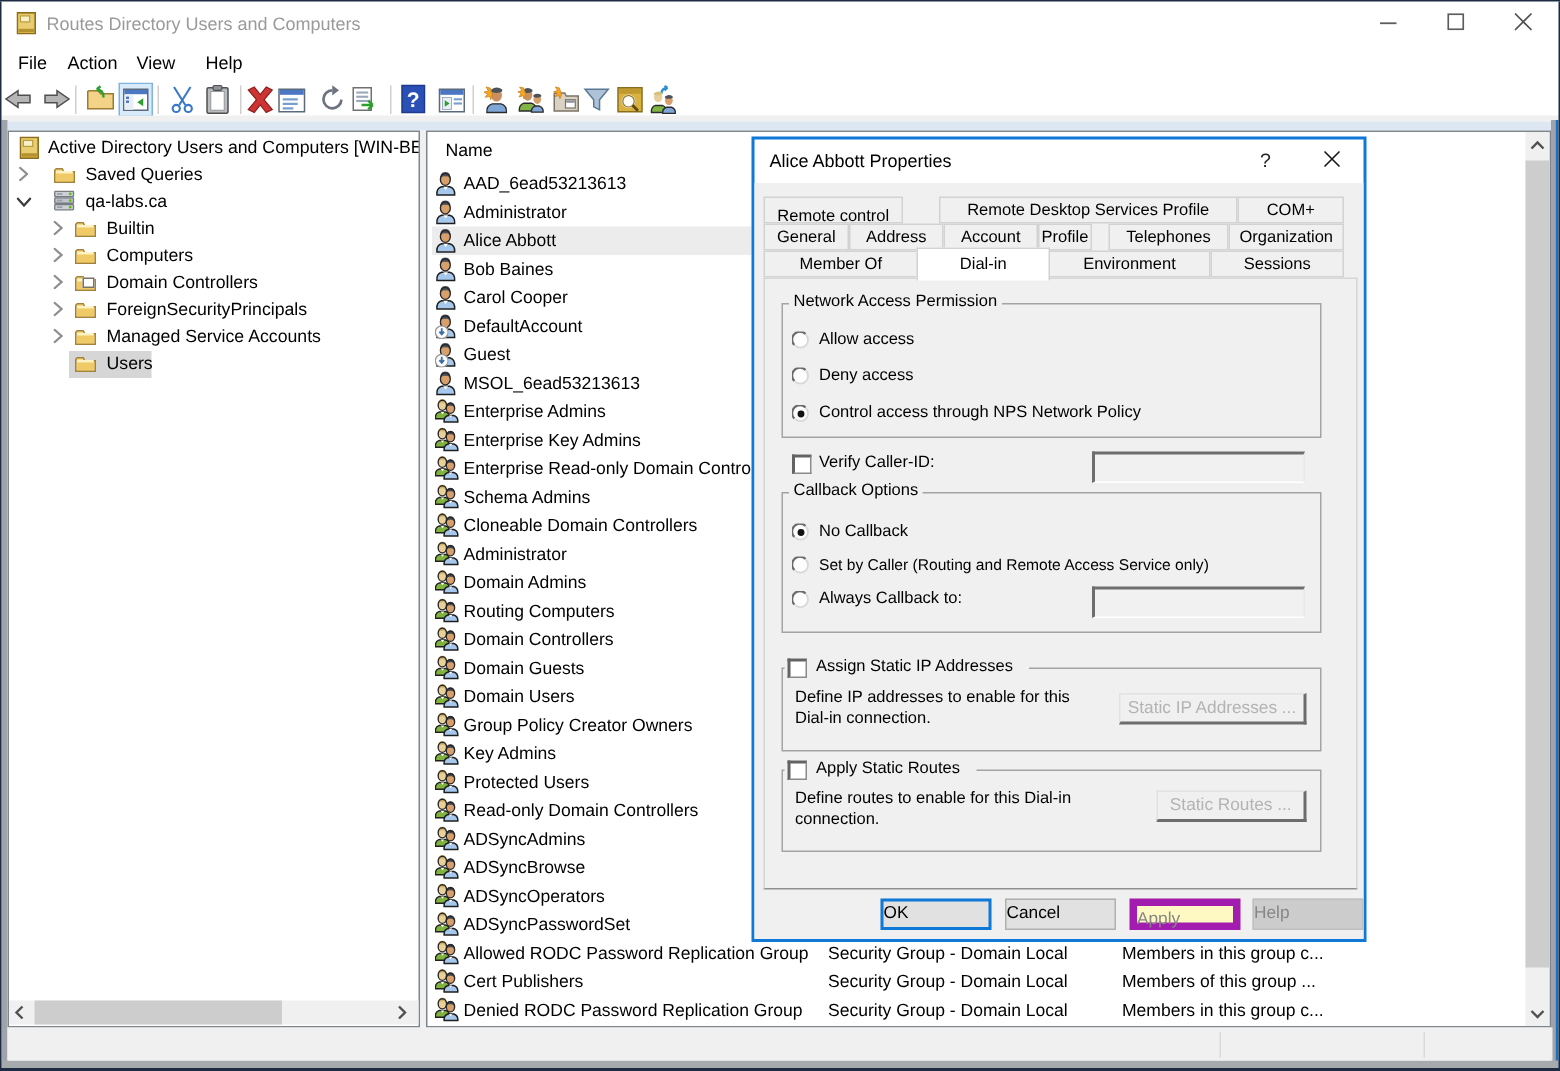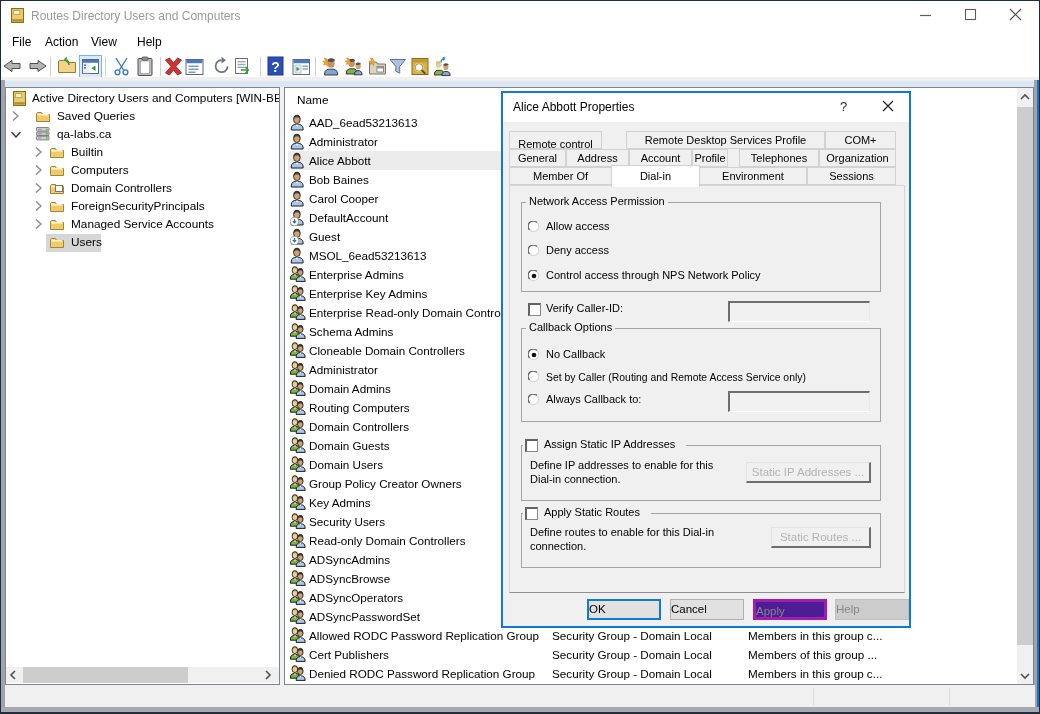--- a/index.html
+++ b/index.html
@@ -445,21 +445,21 @@
 <div class="row" style="top:405px">
         <svg width="16" height="17" viewBox="0 0 16 17">
           <use href="#gicon"></use>
         </svg>
         <span class="t">Key Admins</span>
       </div>
 <div class="row" style="top:424px">
         <svg width="16" height="17" viewBox="0 0 16 17">
           <use href="#gicon"></use>
         </svg>
-        <span class="t">Security Users</span>
+        <span class="t">Protected Users</span>
       </div>
 <div class="row" style="top:443px">
         <svg width="16" height="17" viewBox="0 0 16 17">
           <use href="#gicon"></use>
         </svg>
         <span class="t">Read-only Domain Controllers</span>
       </div>
 <div class="row" style="top:462px">
         <svg width="16" height="17" viewBox="0 0 16 17">
           <use href="#gicon"></use>
@@ -614,15 +614,15 @@
 <div class="gb" style="left:521px;top:513px;width:358px;height:53px;background:none"></div>
 <div class="abs" style="left:523px;top:505px;width:128px;height:17px;background:#f0f0f0"></div>
 <div class="cbx" style="left:525px;top:507px"></div>
 <div class="dtxt" style="left:544px;top:506px">Apply Static Routes</div>
 <div class="dtxt" style="left:530px;top:526px">Define routes to enable for this Dial-in</div>
 <div class="dtxt" style="left:530px;top:540px">connection.</div>
 <div class="dbtn" style="left:771px;top:527px;width:100px;height:21px;padding-top:3px">Static Routes ...</div>
 
 <div class="btn" style="left:587px;top:599px;background:#e1e1e1;border:2px solid #0f79d8;padding-top:2px">OK</div>
 <div class="btn" style="left:670px;top:599px;background:#e1e1e1;border:1px solid #b0b0b0">Cancel</div>
-<div class="btn" style="left:753px;top:599px;background:#4c1d95;border:3px solid #a21caf;color:#868686">Apply</div>
+<div class="btn" style="left:753px;top:599px;background:#fef9c3;border:5px solid #a21caf;color:#868686">Apply</div>
 <div class="btn" style="left:835px;top:599px;background:#cccccc;border:1px solid #bfbfbf;color:#868686">Help</div>
 
 </div>
 </body></html>

